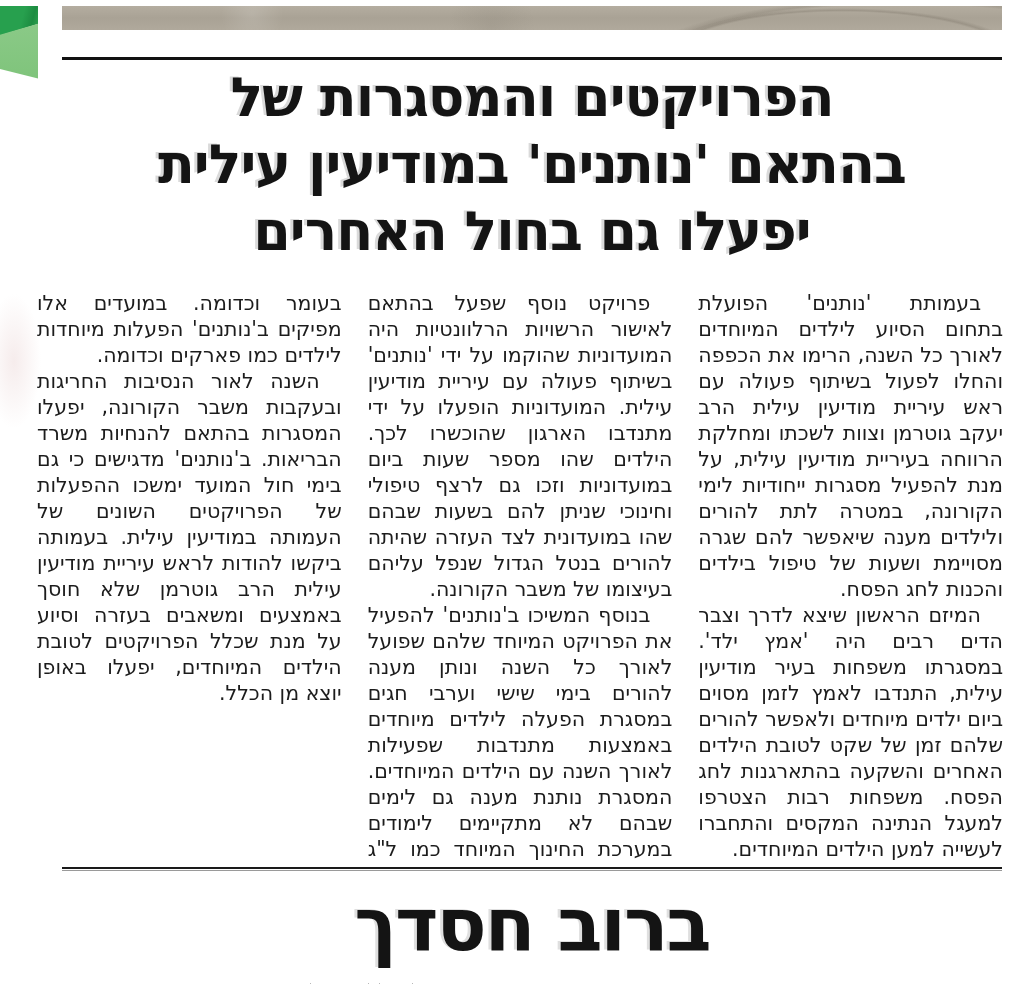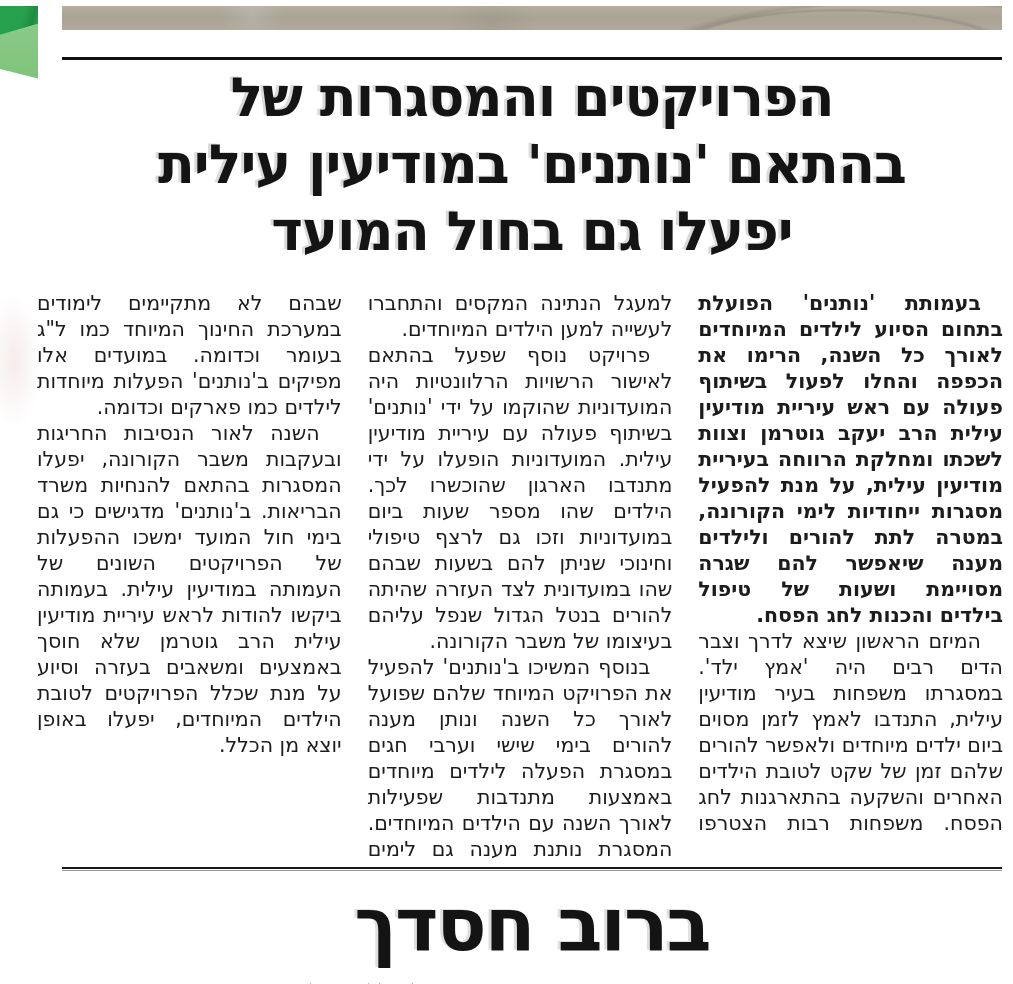--- a/index.html
+++ b/index.html
@@ -71,21 +71,21 @@
   .article {
     position: absolute; left: 37px; top: 284px; width: 966px; height: 576px;
     direction: rtl;
     column-count: 3; column-gap: 26px; column-fill: auto;
     overflow: hidden;
     font-size: 20.5px; line-height: 26px;
     text-align: justify;
     color: #1c1c1c;
   }
   .article p { margin: 0; text-indent: 22px; }
-  .article p.lead { font-weight: bold; }
+  .article p.lead { font-weight: normal; }
 
   
   .footer-headline {
     position: absolute; left: 62px; top: 868px; width: 940px;
     direction: rtl; text-align: center;
     font-weight: bold; font-size: 74px; line-height: 100px;
     letter-spacing: -2px; color: #141414;
     text-shadow: -3px -1px 0 rgba(150,150,150,0.3);
     white-space: nowrap;
   }
@@ -112,21 +112,21 @@
   <div class="ribbon-dark"></div>
   <div class="ribbon-light"></div>
 
   <div class="print-artifact"></div>
 
   <div class="top-rule"></div>
 
   <h1 class="headline" style="margin:0;">
     <div>הפרויקטים והמסגרות של</div>
     <div>בהתאם 'נותנים' במודיעין עילית</div>
-    <div>יפעלו גם בחול המועד</div>
+    <div>יפעלו גם בחול האחרים</div>
   </h1>
 
   <section class="article">
     <p class="lead">בעמותת 'נותנים' הפועלת בתחום הסיוע לילדים המיוחדים לאורך כל השנה, הרימו את הכפפה והחלו לפעול בשיתוף פעולה עם ראש עיריית מודיעין עילית הרב יעקב גוטרמן וצוות לשכתו ומחלקת הרווחה בעיריית מודיעין עילית, על מנת להפעיל מסגרות ייחודיות לימי הקורונה, במטרה לתת להורים ולילדים מענה שיאפשר להם שגרה מסויימת ושעות של טיפול בילדים והכנות לחג הפסח.</p>
     <p>המיזם הראשון שיצא לדרך וצבר הדים רבים היה 'אמץ ילד'. במסגרתו משפחות בעיר מודיעין עילית, התנדבו לאמץ לזמן מסוים ביום ילדים מיוחדים ולאפשר להורים שלהם זמן של שקט לטובת הילדים האחרים והשקעה בהתארגנות לחג הפסח. משפחות רבות הצטרפו למעגל הנתינה המקסים והתחברו לעשייה למען הילדים המיוחדים.</p>
     <p>פרויקט נוסף שפעל בהתאם לאישור הרשויות הרלוונטיות היה המועדוניות שהוקמו על ידי 'נותנים' בשיתוף פעולה עם עיריית מודיעין עילית. המועדוניות הופעלו על ידי מתנדבו הארגון שהוכשרו לכך. הילדים שהו מספר שעות ביום במועדוניות וזכו גם לרצף טיפולי וחינוכי שניתן להם בשעות שבהם שהו במועדונית לצד העזרה שהיתה להורים בנטל הגדול שנפל עליהם בעיצומו של משבר הקורונה.</p>
     <p>בנוסף המשיכו ב'נותנים' להפעיל את הפרויקט המיוחד שלהם שפועל לאורך כל השנה ונותן מענה להורים בימי שישי וערבי חגים במסגרת הפעלה לילדים מיוחדים באמצעות מתנדבות שפעילות לאורך השנה עם הילדים המיוחדים. המסגרת נותנת מענה גם לימים שבהם לא מתקיימים לימודים במערכת החינוך המיוחד כמו ל"ג בעומר וכדומה. במועדים אלו מפיקים ב'נותנים' הפעלות מיוחדות לילדים כמו פארקים וכדומה.</p>
     <p>השנה לאור הנסיבות החריגות ובעקבות משבר הקורונה, יפעלו המסגרות בהתאם להנחיות משרד הבריאות. ב'נותנים' מדגישים כי גם בימי חול המועד ימשכו ההפעלות של הפרויקטים השונים של העמותה במודיעין עילית. בעמותה ביקשו להודות לראש עיריית מודיעין עילית הרב גוטרמן שלא חוסך באמצעים ומשאבים בעזרה וסיוע על מנת שכלל הפרויקטים לטובת הילדים המיוחדים, יפעלו באופן יוצא מן הכלל.</p>
   </section>
 

